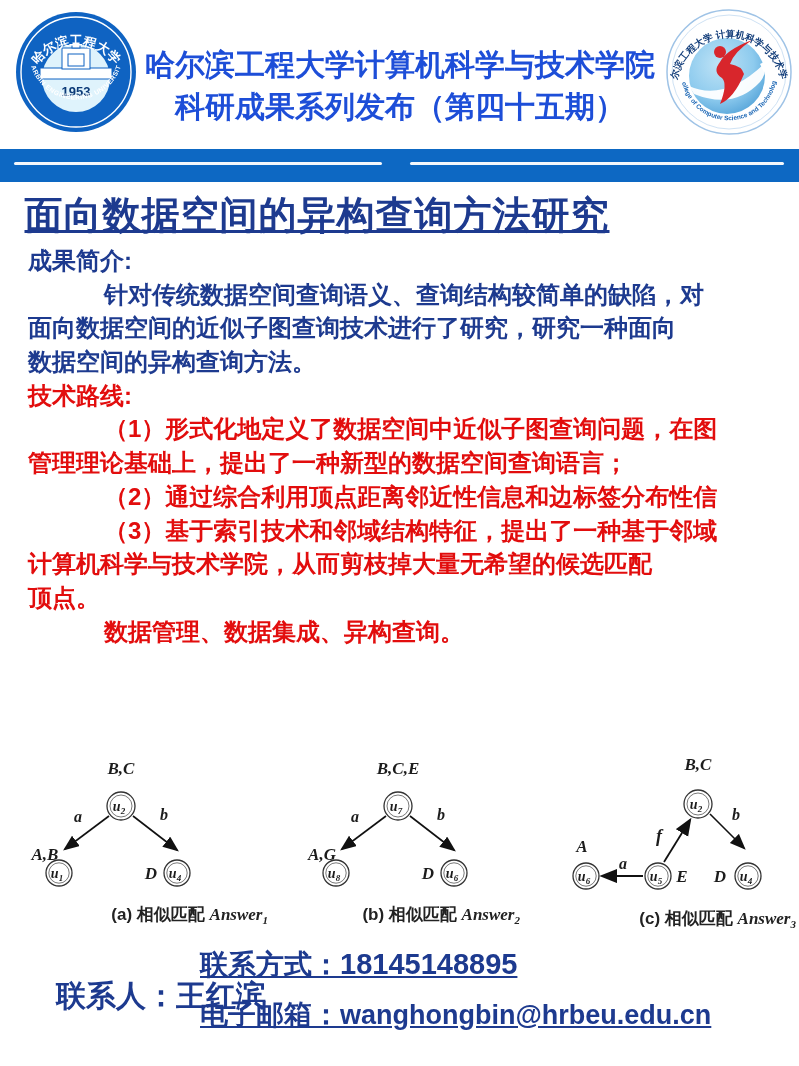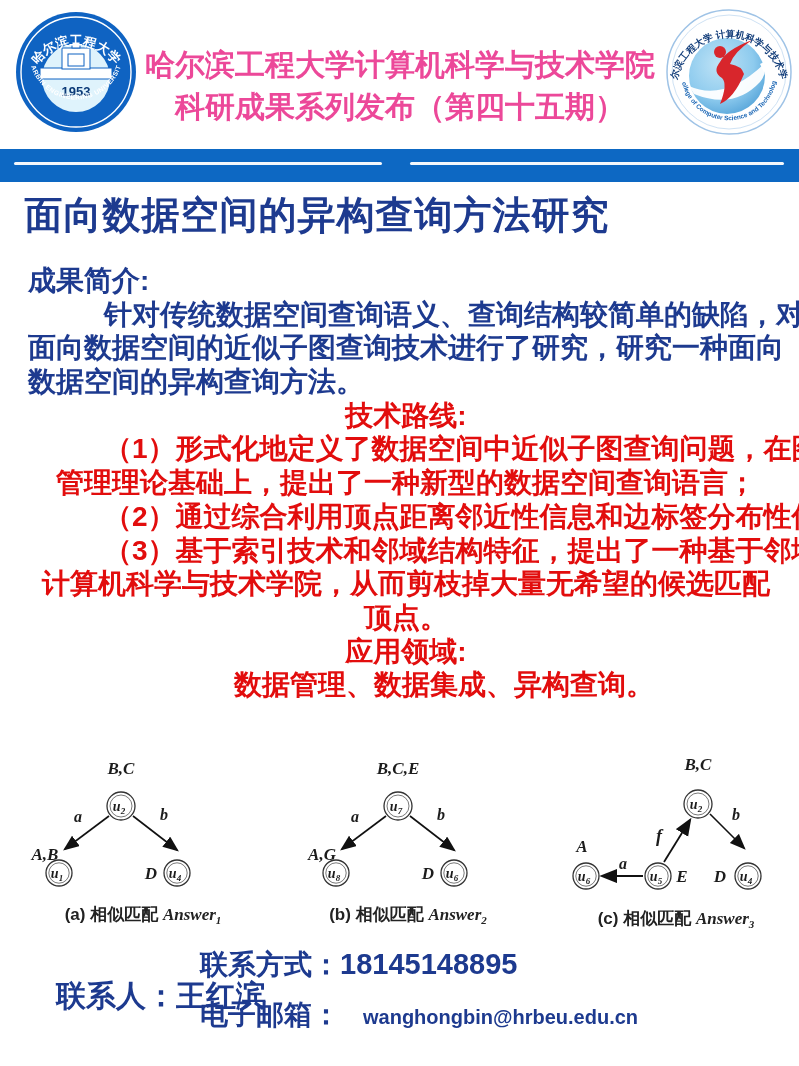--- a/index.html
+++ b/index.html
@@ -1,49 +1,49 @@
 <!DOCTYPE html>
 <html style="--bar-blue: #0d68c3; --navy: #1d3a8f; --red: #e20d0d; --logo-blue: #0f63c2; --logo-light: #dff3fc; --college-blue: #1a66b5; --college-light: #8ecbee; --college-red: #d8262c;"><head>
 <meta charset="utf-8">
 <style>
   html,body{margin:0;padding:0;background:#888;}
   .poster{position:relative;width:799px;height:1066px;background:#ffffff;overflow:hidden;
           font-family:"Liberation Sans",sans-serif;margin:0 auto;}
   
   .hdr-logo{position:absolute;}
   .hdr-title{position:absolute;left:138px;top:44px;width:524px;text-align:center;
-             font-weight:700;color:#ec4899;font-size:30px;line-height:42px;letter-spacing:0px;}
+             font-weight:700;color:#1d4ed8;font-size:30px;line-height:42px;letter-spacing:0px;}
   
   .bar{position:absolute;left:0;top:149px;width:799px;height:33px;background:var(--bar-blue);}
   .bar .wline{position:absolute;top:13px;height:3px;background:#f4f8fc;border-radius:2px;}
   .wline.l{left:14px;width:368px;}
   .wline.r{left:410px;width:374px;}
   
   .main-title{position:absolute;left:0;top:190px;width:634px;text-align:center;
-              font-size:38px;font-weight:700;color:var(--navy);letter-spacing:1px;}
-  
-  .body-block{position:absolute;left:28px;top:264px;width:756px;font-size:28px;
+              font-size:38px;font-weight:700;color:var(--navy);letter-spacing:1px;text-decoration:underline;}
+  
+  .body-block{position:absolute;left:28px;top:244px;width:756px;font-size:24px;
               font-weight:700;line-height:33.7px;white-space:nowrap;}
   .bl{height:33.7px;}
   .navy{color:var(--navy);}
-  .red{color:var(--red);text-align:center;}
+  .red{color:var(--red);}
   .indent{padding-left:76px;}
   
   .fig{position:absolute;}
   .fig svg text{font-family:"Liberation Serif","DejaVu Serif",serif;font-style:italic;font-weight:700;fill:#1c1c1c;}
-  .fig .cap{margin-top:3px;text-align:center;font-size:17px;font-weight:700;color:#222;
+  .fig .cap{margin-top:3px;text-align:right;font-size:17px;font-weight:700;color:#222;
             font-family:"Liberation Sans",sans-serif;white-space:nowrap;}
   .cap .ans{font-family:"Liberation Serif","DejaVu Serif",serif;font-style:italic;}
   .cap sub{font-size:11px;}
   
   .contact-person{position:absolute;left:56px;top:976px;font-size:30px;font-weight:700;color:var(--navy);}
-  .contact-right{position:absolute;left:200px;top:946px;color:var(--navy);font-weight:700;}
+  .contact-right{position:absolute;left:200px;top:946px;color:var(--navy);font-weight:700;text-decoration:underline;}
   .contact-line{height:50px;font-size:28px;white-space:nowrap;}
   .contact-line .val{font-size:29px;}
-  .contact-line .email{font-size:20px;margin-left:23px;}
+  .contact-line .email{font-size:27px;}
 </style>
 </head>
 <body>
 
 <div class="poster">
 
   <div class="hdr-logo" style="left:14px;top:8px;">
     <svg width="124" height="128" viewBox="0 0 124 128">
       <circle cx="62" cy="64" r="60" fill="#0f63c2"></circle>
       <circle cx="62" cy="64" r="55" fill="none" stroke="#ffffff" stroke-width="1.4"></circle>
@@ -113,21 +113,20 @@
     <div class="bl navy indent">针对传统数据空间查询语义、查询结构较简单的缺陷，对</div>
     <div class="bl navy">面向数据空间的近似子图查询技术进行了研究，研究一种面向</div>
     <div class="bl navy">数据空间的异构查询方法。</div>
     <div class="bl red">技术路线:</div>
     <div class="bl red indent">（1）形式化地定义了数据空间中近似子图查询问题，在图</div>
     <div class="bl red">管理理论基础上，提出了一种新型的数据空间查询语言；</div>
     <div class="bl red indent">（2）通过综合利用顶点距离邻近性信息和边标签分布性信</div>
     <div class="bl red indent">（3）基于索引技术和邻域结构特征，提出了一种基于邻域</div>
     <div class="bl red">计算机科学与技术学院，从而剪枝掉大量无希望的候选匹配</div>
     <div class="bl red">顶点。</div>
-    <div class="bl red">应用领域:</div>
     <div class="bl red indent">数据管理、数据集成、异构查询。</div>
   </div>
 
   <div class="fig" style="left:18px;top:756px;width:250px;">
     <svg width="250" height="140" viewBox="0 0 250 140">
       <defs>
           <marker id="arwA" markerWidth="11" markerHeight="9" refX="8.5" refY="4" orient="auto">
         <path d="M0,0 L10,4 L0,8 z" fill="#111"></path>
           </marker>
         </defs>

